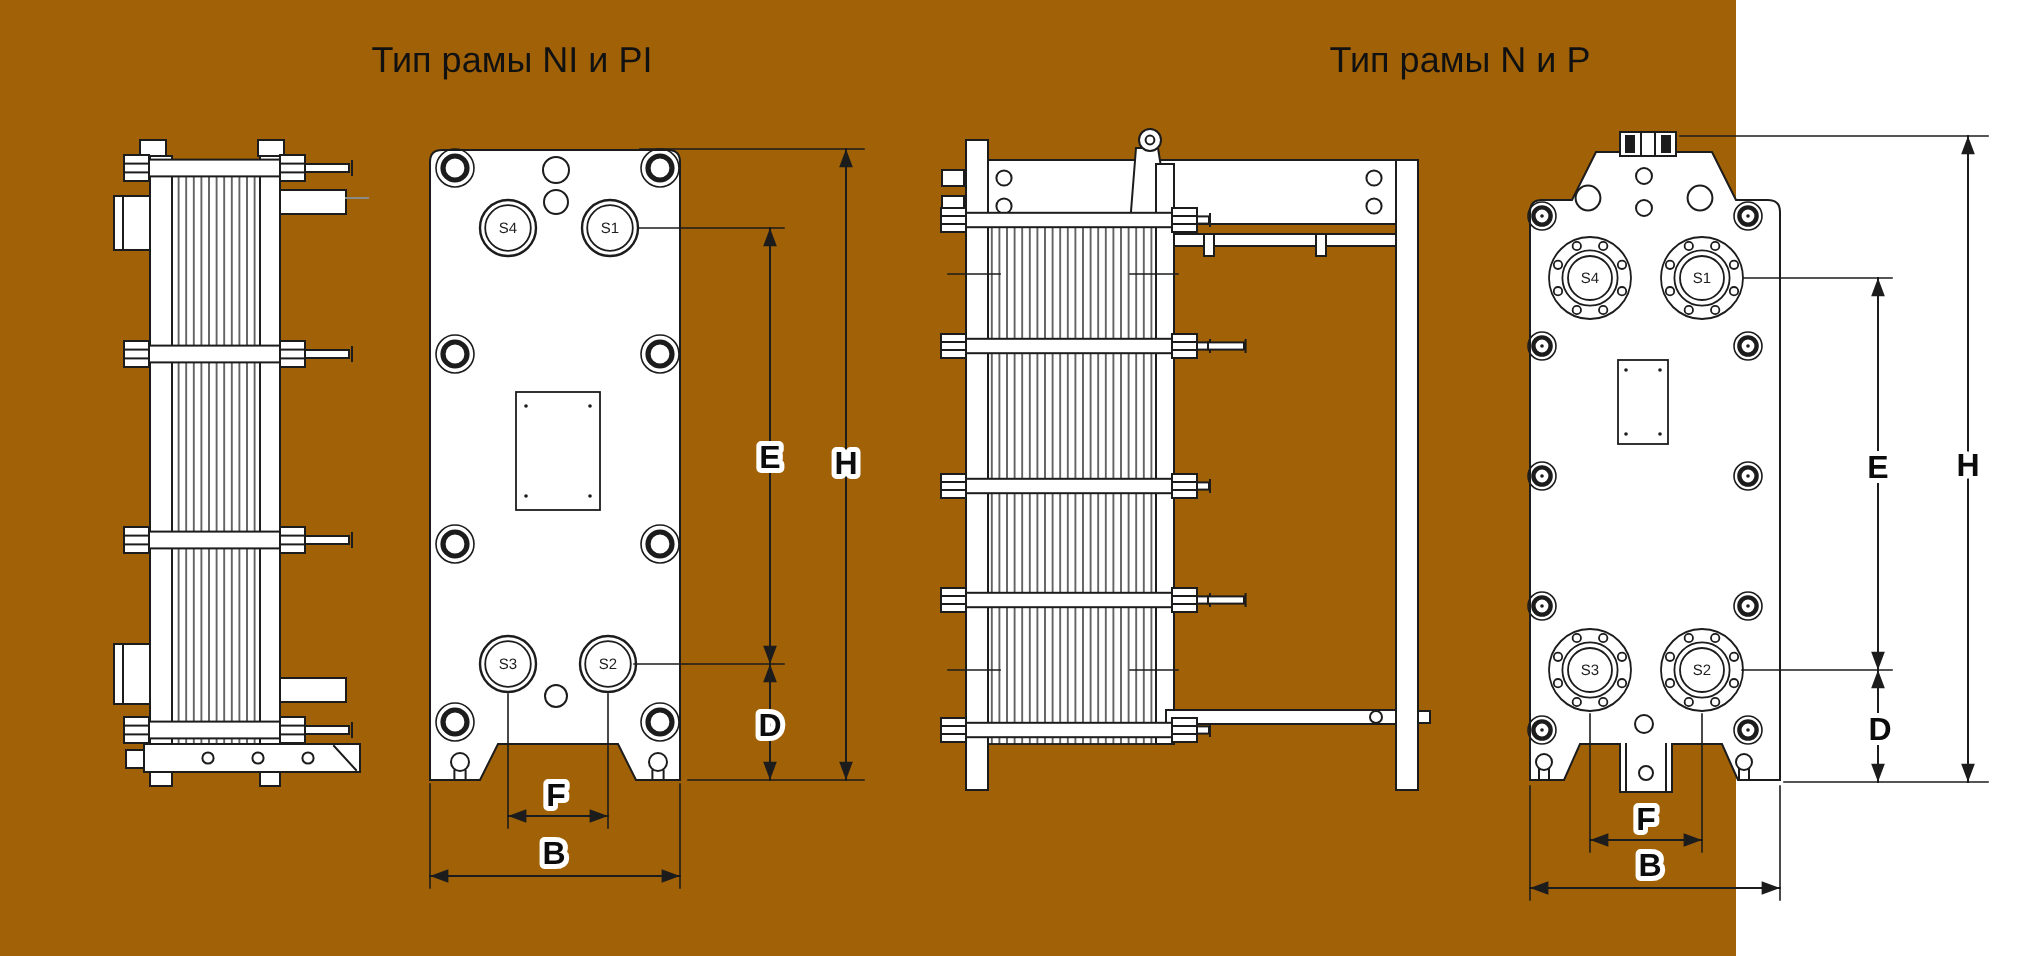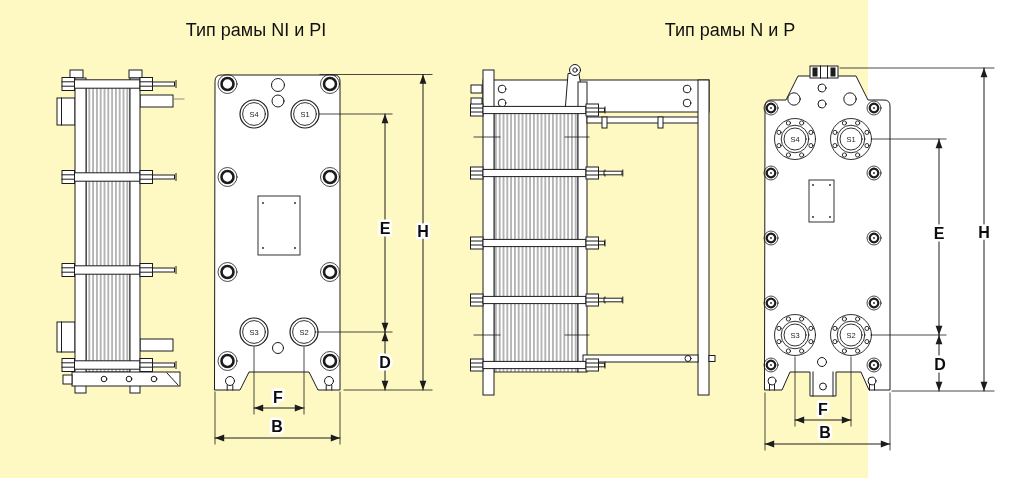--- a/index.html
+++ b/index.html
@@ -1,17 +1,17 @@
 <!DOCTYPE html>
 <html><head>
 <meta charset="utf-8">
 <style>
   html,body{margin:0;padding:0;background:#ffffff;}
   body{width:1020px;height:478px;overflow:hidden;}
-  .stage{position:relative;width:868px;height:478px;background:#fef9c3;}
+  .stage{position:relative;width:868px;height:478px;background:#a16207;}
   svg{display:block;}
   svg text{font-family:"Liberation Sans",sans-serif;}
   .draw{stroke:#1c1c1c;fill:none;stroke-width:1;stroke-linecap:square;}
   .solid{fill:#ffffff;}
   .thin{stroke-width:0.8;}
   .dl{stroke:#1c1c1c;stroke-width:1;marker-start:url(#arw);marker-end:url(#arw);}
   .title{font-size:18px;fill:#111;text-anchor:middle;stroke:none;}
   .dim{font-size:16px;font-weight:bold;fill:#0c0c0c;text-anchor:middle;
        stroke:#fff;stroke-width:5px;paint-order:stroke;stroke-linejoin:round;}
   .port{font-size:7.5px;fill:#222;text-anchor:middle;stroke:none;}

